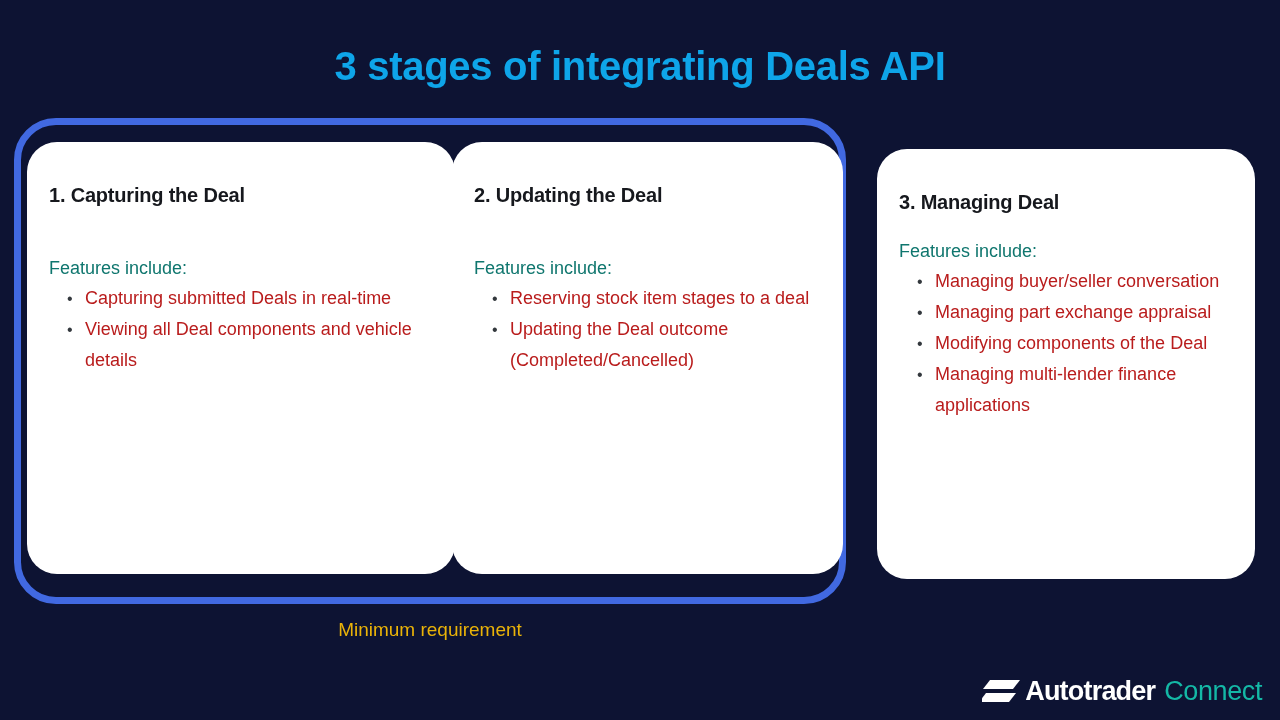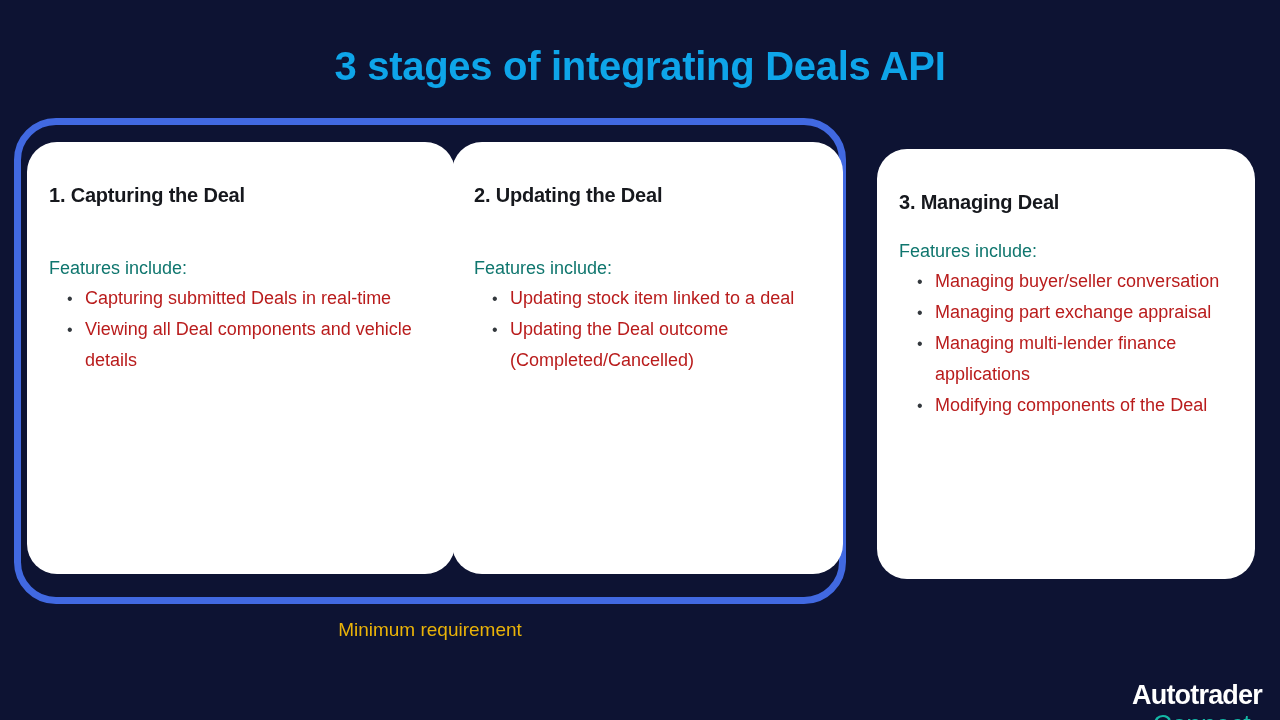--- a/index.html
+++ b/index.html
@@ -106,25 +106,24 @@
     text-align: center;
     font-size: 19px;
     color: #eab308;
     line-height: 28px;
   }
 
   
   .logo {
     position: absolute;
     right: 18px;
-    bottom: 6px;
+    bottom: 12px;
     display: flex;
     align-items: center;
     height: 34px;
-    flex-direction: column;
   }
 
   .logo-mark {
     width: 40px;
     height: 26px;
     margin-right: 3px;
     display: block;
   }
 
   .logo-word {
@@ -161,35 +160,35 @@
     <li>Viewing all Deal components and vehicle details</li>
   </ul>
 </div>
 
 <div class="card card-2">
   <div class="card-heading">
     <span>2. Updating the Deal</span>
   </div>
   <div class="features-label">Features include:</div>
   <ul class="feature-list">
-    <li>Updating stock item linked to a deal</li>
+    <li>Reserving stock item stages to a deal</li>
     <li>Updating the Deal outcome (Completed/Cancelled)</li>
   </ul>
 </div>
 
 <div class="card card-3">
   <div class="card-heading">
     <span>3. Managing Deal</span>
   </div>
   <div class="features-label">Features include:</div>
   <ul class="feature-list">
     <li>Managing buyer/seller conversation</li>
     <li>Managing part exchange appraisal</li>
+    <li>Modifying components of the Deal</li>
     <li>Managing multi-lender finance applications</li>
-    <li>Modifying components of the Deal</li>
   </ul>
 </div>
 
 <div class="min-req">Minimum requirement</div>
 
 <div class="logo">
   <svg class="logo-mark" viewBox="0 0 40 26">
     <polygon points="8,2 38,2 31,11 1,11" fill="#ffffff"></polygon>
     <polygon points="4,15 34,15 27,24 -3,24" fill="#ffffff"></polygon>
   </svg>

